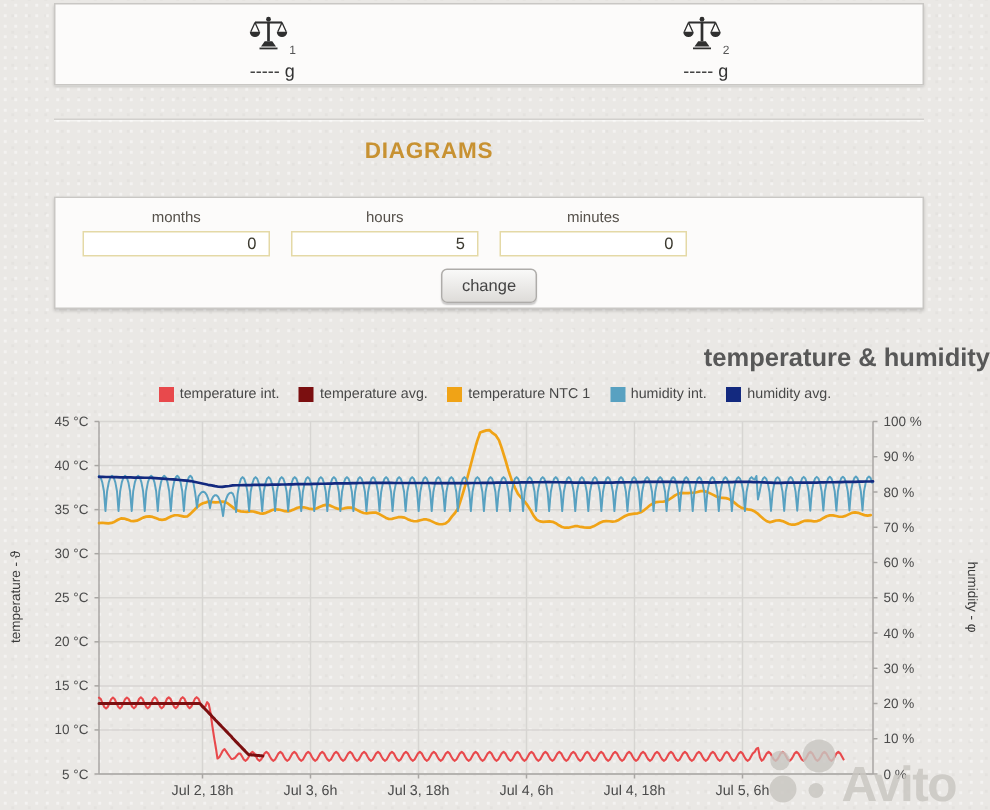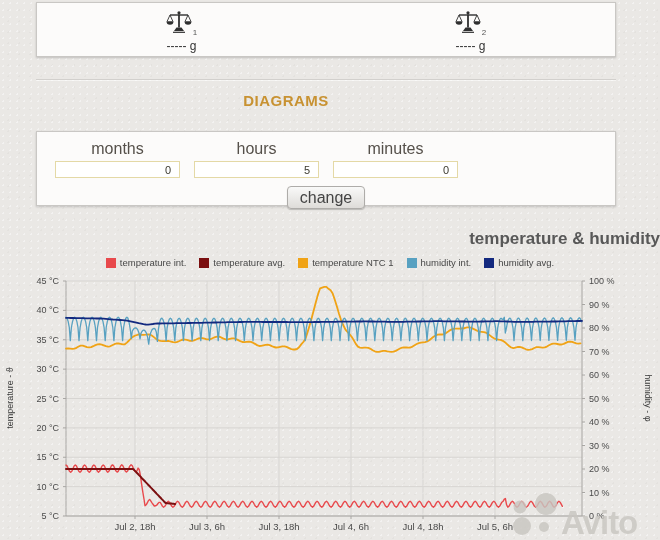--- a/index.html
+++ b/index.html
@@ -26,27 +26,27 @@
   .scale-weight{font-size:12px;color:#333;margin-top:1px;}
   
   .section-divider{position:absolute;left:36px;width:580px;top:79px;height:0;
     border-top:1px solid #d2d0cd;border-bottom:1px solid rgba(255,255,255,.5);}
   .diagrams-heading{position:absolute;left:0;top:92px;width:572px;text-align:center;
     font-size:15px;font-weight:bold;color:#c89232;letter-spacing:.5px;}
   
   .form-panel{top:131px;height:75px;padding:8px 18px 0 18px;}
   .form-grid{display:grid;grid-template-columns:1fr 1fr 1fr 1fr;column-gap:14px;}
   .field{display:flex;flex-direction:column;align-items:center;}
-  .field-label{font-size:16px;color:#55504a;margin-bottom:3px;}
+  .field-label{font-size:10px;color:#55504a;margin-bottom:3px;}
   .num-input{width:100%;box-sizing:border-box;height:17px;border:1px solid #e4d9a6;
     background:#fff;font-family:inherit;font-size:11px;color:#3c3a30;
     text-align:right;padding:0 8px 0 2px;outline:none;}
   .button-row{display:flex;justify-content:center;margin-top:8px;}
   .change-button{
-    min-width:64px;height:23px;font-family:inherit;font-size:16px;color:#444;
+    min-width:64px;height:23px;font-family:inherit;font-size:11px;color:#444;
     background:linear-gradient(#f9f9f8,#dedcd9);
     border:1px solid #aeaca9;border-radius:4px;
     box-shadow:0 1px 1px rgba(0,0,0,.2);cursor:pointer;padding:0 12px;}
   
   .chart-title{position:absolute;left:0;top:229px;width:660px;text-align:right;
     font-size:17px;font-weight:bold;color:#585858;}
   .chart-legend{position:absolute;left:0;top:257px;width:660px;display:flex;
     justify-content:center;align-items:center;gap:13px;font-size:9.5px;color:#484848;}
   .legend-item{display:flex;align-items:center;gap:4px;}
   .legend-swatch{width:10px;height:10px;display:inline-block;}

